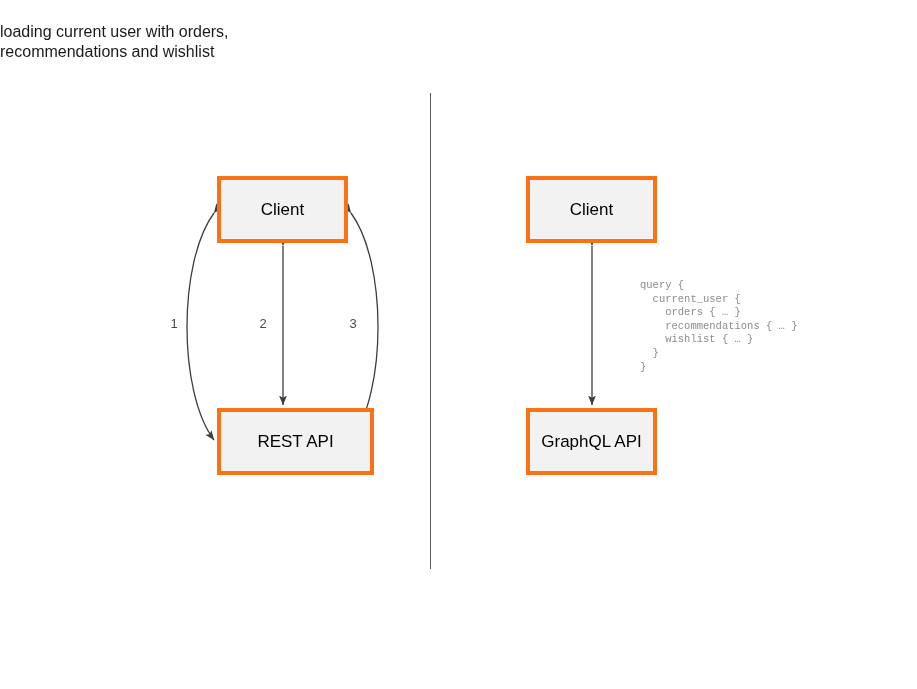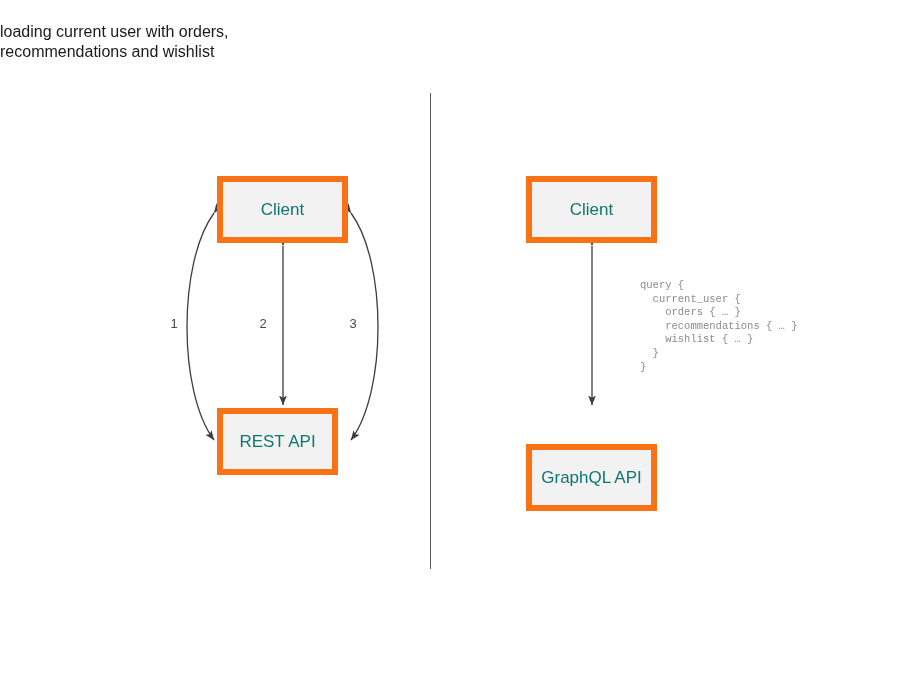--- a/index.html
+++ b/index.html
@@ -37,32 +37,32 @@
     width: 1px;
     height: 476px;
     background: #5a5a5a;
   }
 
   
   .node {
     position: absolute;
     box-sizing: border-box;
     background: #f2f2f2;
-    border: 6px solid #f97316;
+    border: 4px solid #f97316;
     display: flex;
     align-items: center;
     justify-content: center;
     font-family: "Liberation Sans", sans-serif;
     font-size: 17px;
-    color: #0f766e;
+    color: #000000;
   }
   #node-client-rest  { left: 217px; top: 176px; width: 131px; height: 67px; }
-  #node-rest-api     { left: 217px; top: 408px; width: 121px; height: 67px; }
+  #node-rest-api     { left: 217px; top: 408px; width: 157px; height: 67px; }
   #node-client-gql   { left: 526px; top: 176px; width: 131px; height: 67px; }
-  #node-graphql-api  { left: 526px; top: 408px; width: 131px; height: 67px; margin-top: 36px; }
+  #node-graphql-api  { left: 526px; top: 408px; width: 131px; height: 67px; }
 
   
   .arrow-layer {
     position: absolute;
     left: 0;
     top: 0;
     width: 917px;
     height: 689px;
     pointer-events: none;
   }

